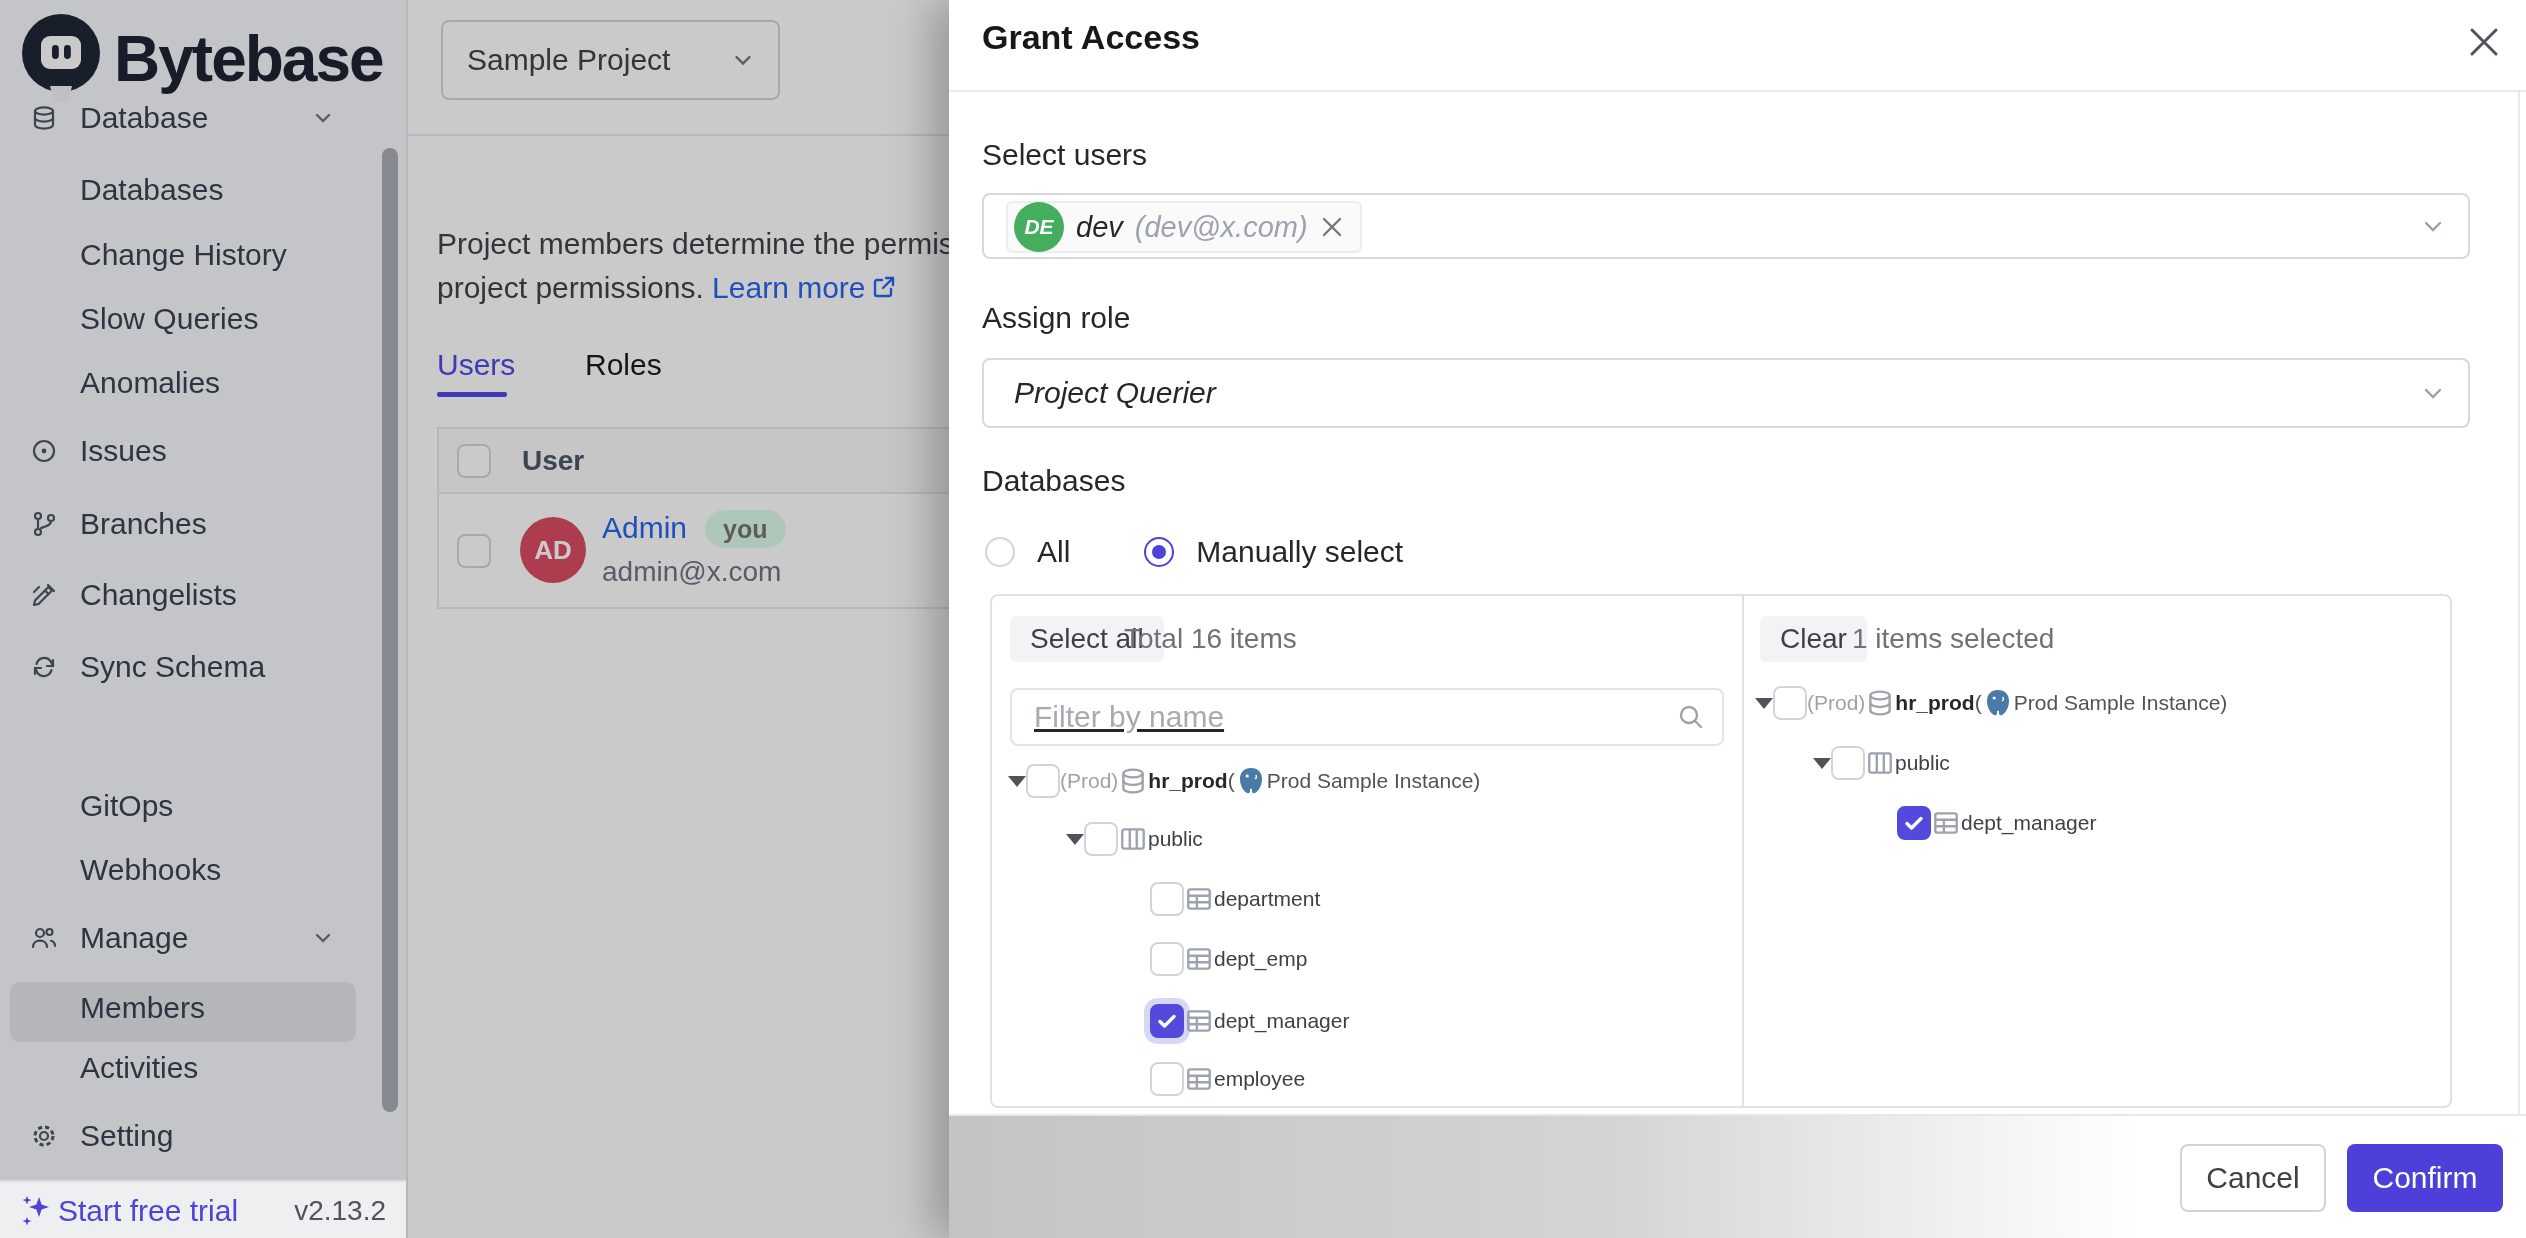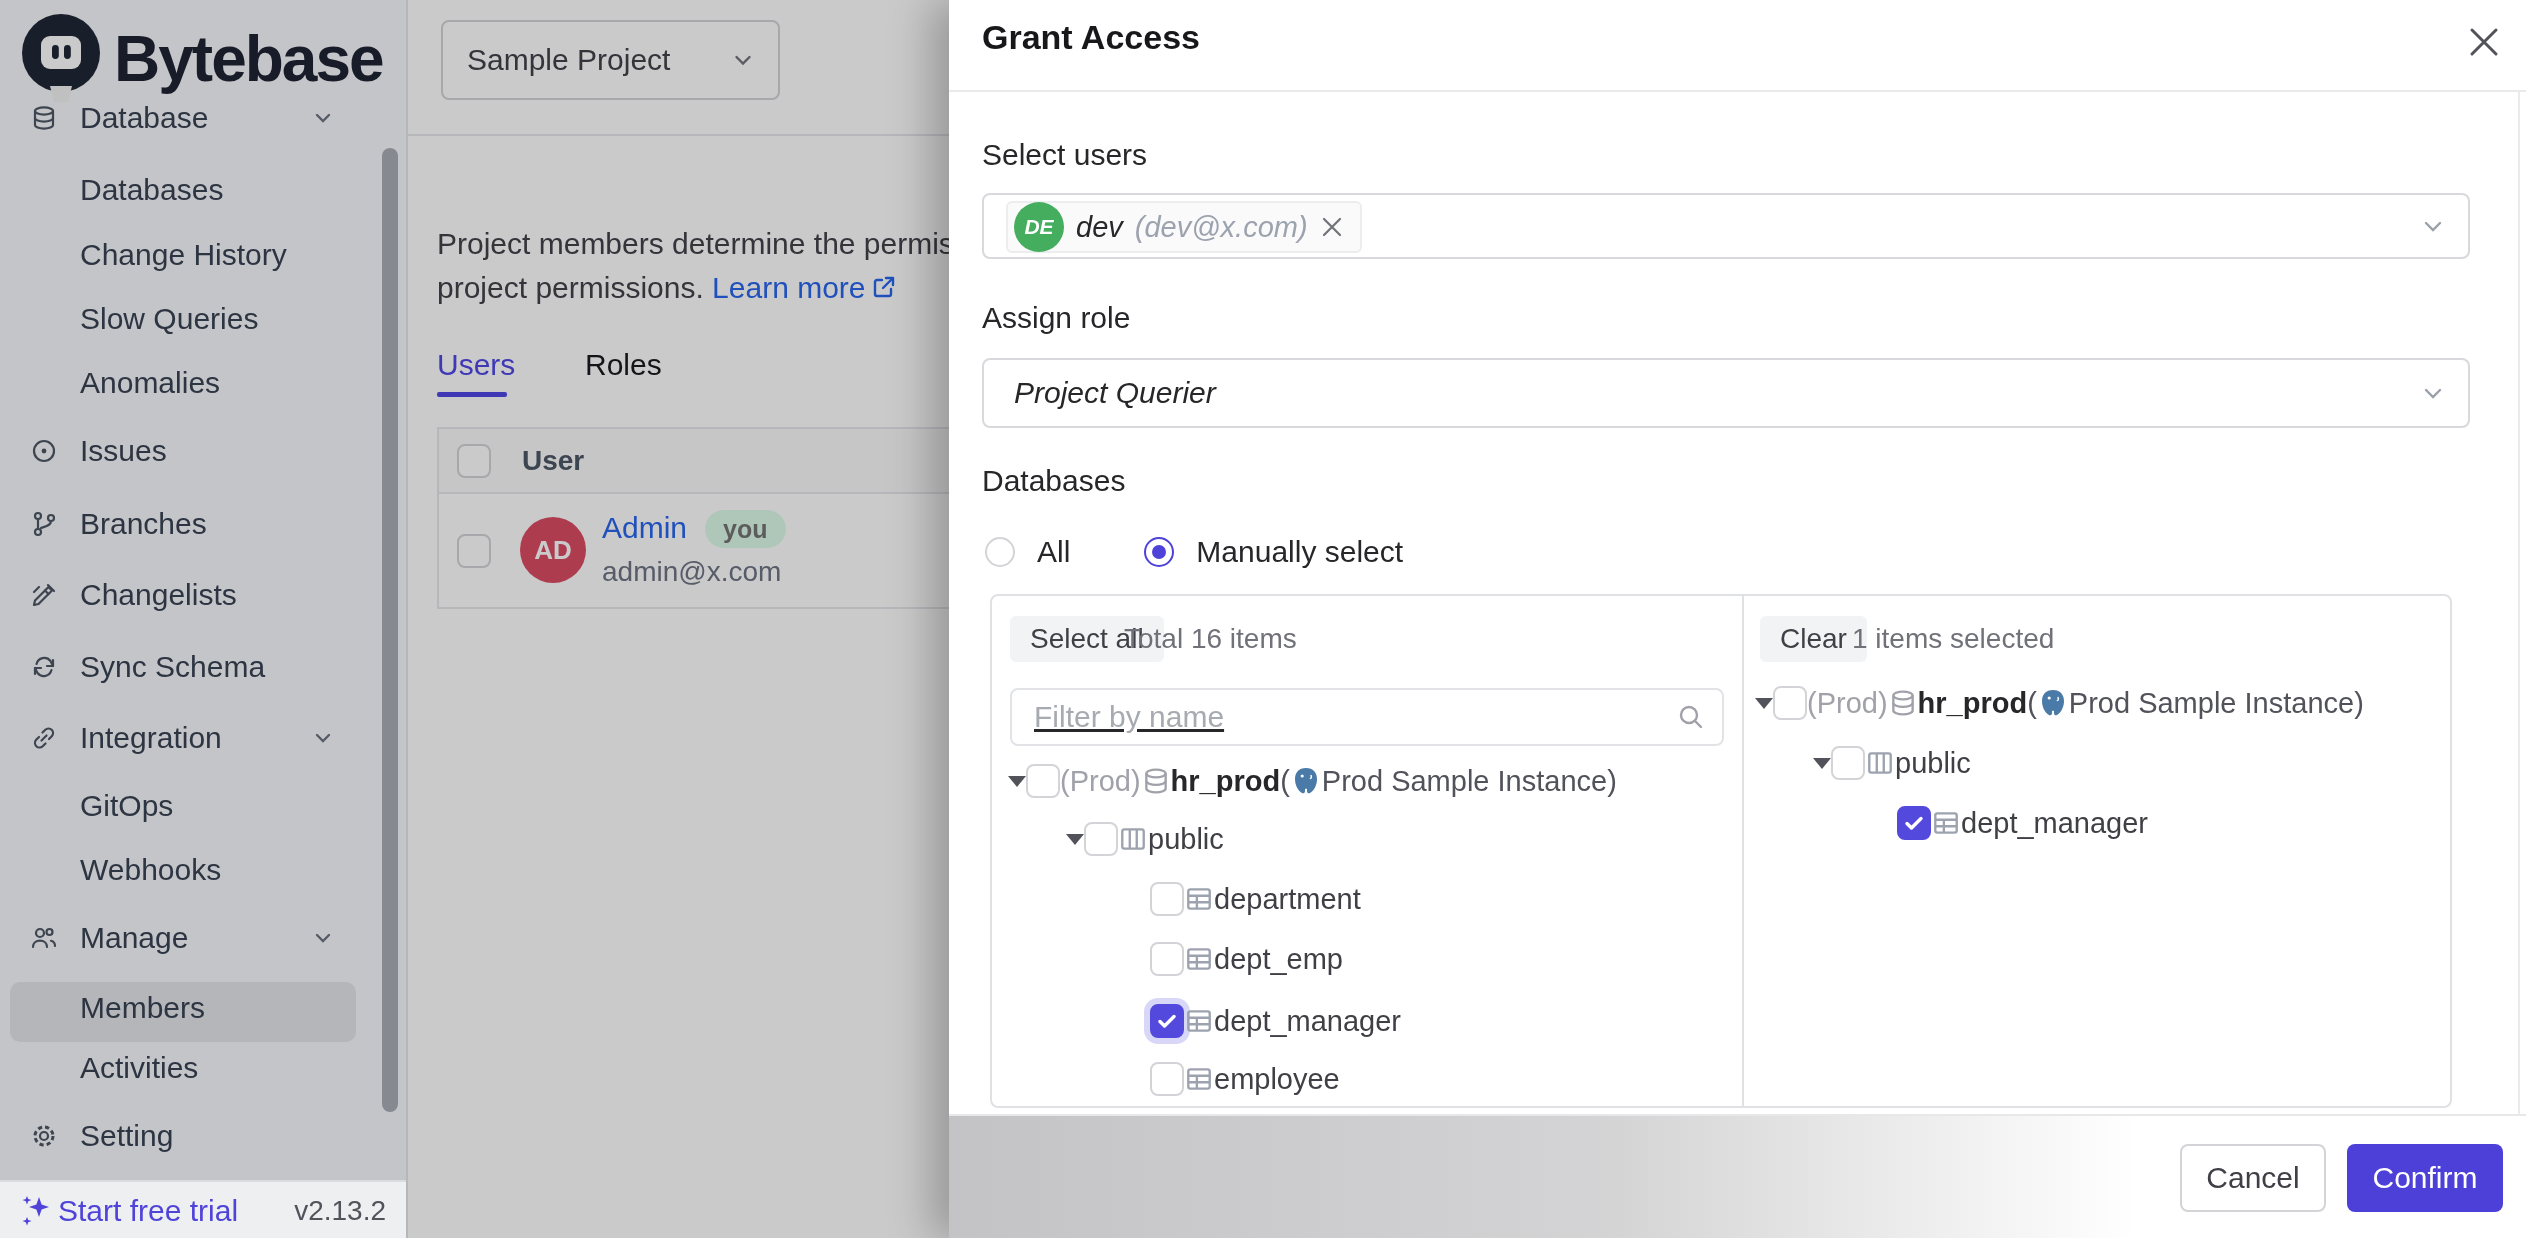--- a/index.html
+++ b/index.html
@@ -70,21 +70,21 @@
             box-sizing:border-box;overflow:hidden;}
   #pane-div{position:absolute;left:750px;top:0;width:2px;height:514px;background:#dfe1e5;}
   .chipbtn{position:absolute;top:20px;height:46px;padding:0 20px;background:#f2f3f5;border-radius:6px;
            font-size:28px;color:#3f3f46;display:flex;align-items:center;cursor:pointer;}
   .chipinfo{position:absolute;top:20px;height:46px;display:flex;align-items:center;font-size:28px;color:#71717a;}
   #filter{position:absolute;left:18px;top:92px;width:714px;height:58px;border:2px solid #e1e3e7;border-radius:8px;
           box-sizing:border-box;display:flex;align-items:center;text-decoration:underline;}
   #filter input{border:0;outline:0;background:transparent;font-size:30px;color:#3f3f46;margin-left:20px;flex:1;
                 font-family:"Liberation Sans",sans-serif;}
   #filter input::placeholder{color:#a7aab0;}
-  .trow{position:absolute;display:flex;align-items:center;white-space:nowrap;font-size:29px;color:#3f3f46;}
+  .trow{position:absolute;display:flex;align-items:center;white-space:nowrap;font-size:21px;color:#3f3f46;}
   .caret{width:0;height:0;border-left:9px solid transparent;border-right:9px solid transparent;
          border-top:11px solid #52525b;flex:none;}
   .dim-txt{color:#a1a1aa;}
   .strong{color:#27272a;font-weight:600;}
   .inst-txt{color:#52525b;}
   .cb.sm{flex:none;}
   .ring{box-shadow:0 0 0 6px rgba(83,73,221,0.22);}
   
   #m-footer{position:absolute;left:0;top:1114px;width:1577px;height:92px;background:#fff;border-top:2px solid #e7e8ea;box-sizing:border-box;}
   #foot-shadow{position:absolute;left:0;top:0;width:1320px;height:124px;
@@ -181,35 +181,20 @@
       <svg width="28" height="28" viewBox="0 0 28 28" fill="none" stroke="#4b5563" stroke-width="2.2" stroke-linecap="round" stroke-linejoin="round">
         <path d="M23 7v6h-6"></path>
           <path d="M5 21v-6h6"></path>
           <path d="M6.5 11a8 8 0 0 1 14-3l2.5 5"></path>
           <path d="M21.5 17a8 8 0 0 1-14 3L5 15"></path>
       </svg>
       </span>
     <span class="nav-label">Sync Schema</span>
     </div>
 
-  <div class="nav-row" style="top:710px">
-    <span class="nav-ico">
-      <svg width="28" height="28" viewBox="0 0 28 28" fill="none" stroke="#4b5563" stroke-width="2.2" stroke-linecap="round">
-        <path d="M11.5 16.5l5-5"></path>
-          <path d="M9 13l-2.8 2.8a4.6 4.6 0 0 0 6.5 6.5L15.5 19.5"></path>
-          <path d="M19 15l2.8-2.8a4.6 4.6 0 0 0-6.5-6.5L12.5 8.5"></path>
-      </svg>
-      </span>
-    <span class="nav-label">Integration</span>
-    <span class="nav-chev">
-      <svg width="22" height="22" viewBox="0 0 22 22" fill="none" stroke="#6b7280" stroke-width="2.4" stroke-linecap="round">
-          <path d="M5 8l6 6 6-6"></path>
-        </svg>
-      </span>
-  </div>
   <div class="nav-row" style="top:778px">
     <span class="nav-label">GitOps</span>
     </div>
   <div class="nav-row" style="top:842px">
     <span class="nav-label">Webhooks</span>
     </div>
 
   <div class="nav-row" style="top:910px">
     <span class="nav-ico">
       <svg width="28" height="28" viewBox="0 0 28 28" fill="none" stroke="#4b5563" stroke-width="2.2" stroke-linecap="round">

